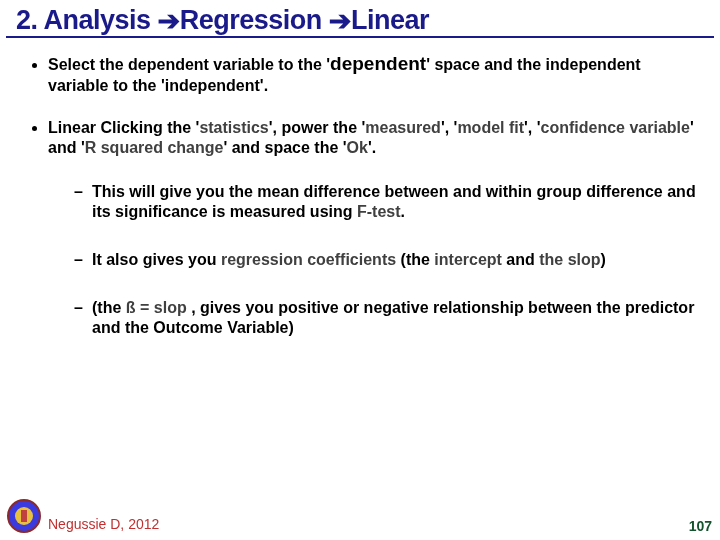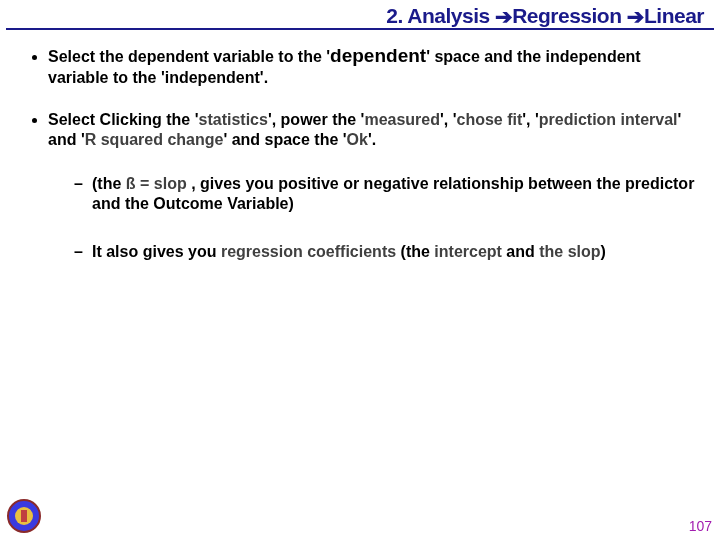--- a/index.html
+++ b/index.html
@@ -13,28 +13,27 @@
     overflow: hidden;
   }
   .slide {
     position: relative;
     width: 720px;
     height: 540px;
     box-sizing: border-box;
   }
   .title {
     padding: 4px 10px 0 10px;
-    font-size: 21px;
+    font-size: 27px;
     font-weight: bold;
     color: #1a1a8a;
     letter-spacing: -0.5px;
     border-bottom: 2px solid #1a1a8a;
     margin: 0 6px 6px 6px;
     white-space: nowrap;
-    text-align: right;
   }
   .arrow {
     font-family: Arial, sans-serif;
     color: #1a1a8a;
     font-weight: bold;
     display: inline-block;
     transform: translateY(1px);
   }
   ul.main {
     list-style: disc;
@@ -72,22 +71,22 @@
     left: 48px;
     bottom: 8px;
     font-size: 14px;
     color: #c03030;
   }
   .pagenum {
     position: absolute;
     right: 8px;
     bottom: 6px;
     font-size: 14px;
-    font-weight: normal;
-    color: #a21caf;
+    font-weight: bold;
+    color: #14532d;
   }
   .logo {
     position: absolute;
     left: 6px;
     bottom: 6px;
     width: 36px;
     height: 36px;
   }
   .logo svg { width: 36px; height: 36px; }
 </style>
@@ -100,37 +99,41 @@
     <span>2. Analysis </span><span class="arrow">➔</span><span>Regression </span><span class="arrow">➔</span><span>Linear</span>
   </div>
 
   <ul class="main">
 
     <li>
       <span>Select the dependent variable to the '</span><span class="big">dependent</span><span>' space and the independent variable to the 'independent'.</span>
     </li>
 
     <li>
-      <span>Select Clicking the '</span><span class="red">statistics</span><span>', power the '</span><span class="red">measured</span><span>', '</span><span class="red">chose fit</span><span>', '</span><span class="red">prediction interval</span><span>' and '</span><span class="red">R squared change</span><span>' and space the '</span><span class="red">Ok</span><span>'.</span>
+      <span>Linear Clicking the '</span><span class="red">statistics</span><span>', power the '</span><span class="red">measured</span><span>', '</span><span class="red">model fit</span><span>', '</span><span class="red">confidence variable</span><span>' and '</span><span class="red">R squared change</span><span>' and space the '</span><span class="red">Ok</span><span>'.</span>
 
       <ul class="sub">
         <li>
-          <span>(the </span><span class="red">ß = slop </span><span> , gives you positive or negative relationship between the predictor and the Outcome Variable)</span>
+          <span>This will give you the mean difference between and within group difference and its significance is measured using </span><span class="red">F-test</span><span>.</span>
         </li>
         <li>
           <span>It also gives you </span><span class="red">regression coefficients</span><span> (the </span><span class="red">intercept</span><span> and </span><span class="red">the slop</span><span>)</span>
+        </li>
+        <li>
+          <span>(the </span><span class="red">ß = slop </span><span> , gives you positive or negative relationship between the predictor and the Outcome Variable)</span>
         </li>
       </ul>
     </li>
 
   </ul>
 
   <div class="logo">
     <svg viewBox="0 0 36 36">
       <circle cx="18" cy="18" r="16" fill="#3a3adf" stroke="#8a2a2a" stroke-width="2"></circle>
       <circle cx="18" cy="18" r="9" fill="#e8c040"></circle>
       <rect x="15" y="12" width="6" height="12" fill="#c04040"></rect>
     </svg>
   </div>
 
+  <div class="footer">Negussie D, 2012</div>
   <div class="pagenum">107</div>
 
 </div>
 
 </body></html>

